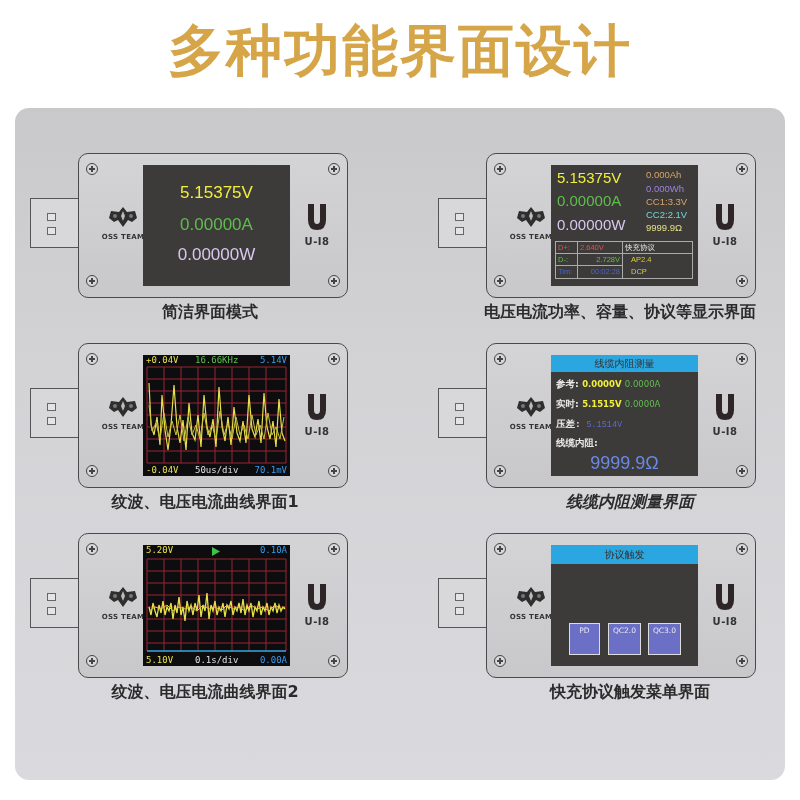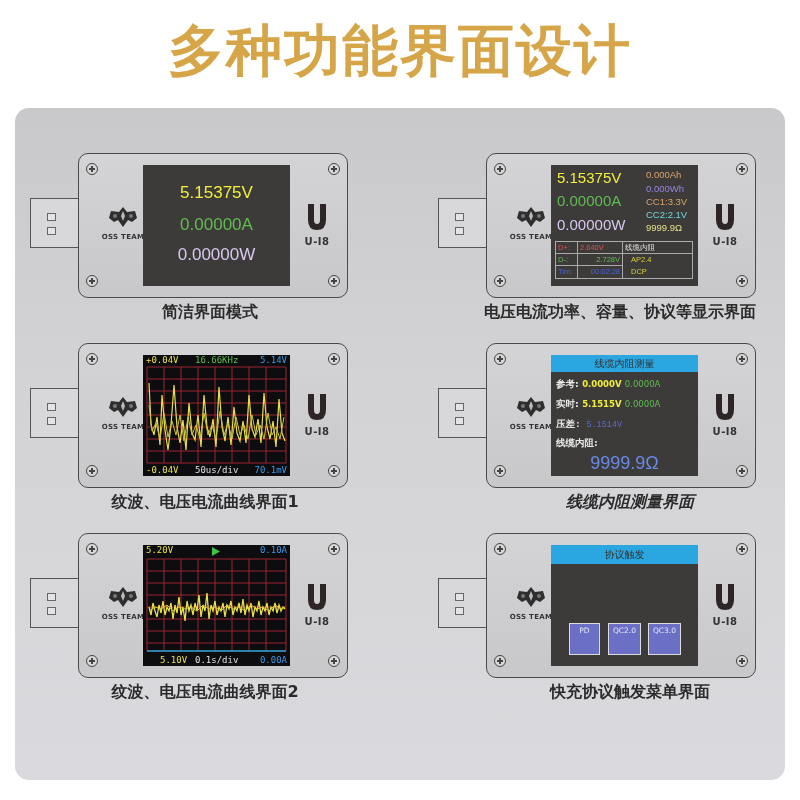--- a/index.html
+++ b/index.html
@@ -142,21 +142,21 @@
     <div class="s2-sm" style="top:31px; color:#d8a468;">CC1:3.3V</div>
     <div class="s2-sm" style="top:44px; color:#6fd8d8;">CC2:2.1V</div>
     <div class="s2-sm" style="top:57px; color:#e4e08a;">9999.9Ω</div>
     <div class="s2-table">
       <div class="cell" style="left:0; top:0; width:22px; color:#e05050; border-right:1px solid #aaa; border-bottom:1px solid #aaa;">D+:</div>
       <div class="cell" style="left:22px; top:0; width:45px; color:#e05050; text-align:right; padding-right:20px; border-right:1px solid #aaa; border-bottom:1px solid #aaa;">2.640V</div>
       <div class="cell" style="left:0; top:12px; width:22px; color:#5fbd4f; border-right:1px solid #aaa; border-bottom:1px solid #aaa;">D-:</div>
       <div class="cell" style="left:22px; top:12px; width:45px; color:#5fbd4f; text-align:right; padding-right:2px; border-right:1px solid #aaa; border-bottom:1px solid #aaa;">2.728V</div>
       <div class="cell" style="left:0; top:24px; width:22px; color:#4a64d8; border-right:1px solid #aaa;">Tim:</div>
       <div class="cell" style="left:22px; top:24px; width:45px; color:#4a64d8; text-align:right; padding-right:2px; border-right:1px solid #aaa;">00:02:28</div>
-      <div class="cell" style="left:67px; top:0; width:70px; color:#e8e8e8; border-bottom:1px solid #aaa;">线缆内阻</div>
+      <div class="cell" style="left:67px; top:0; width:70px; color:#e8e8e8; border-bottom:1px solid #aaa;">快充协议</div>
       <div class="cell" style="left:67px; top:12px; width:70px; color:#d8cf3a; padding-left:8px;">AP2.4</div>
       <div class="cell" style="left:67px; top:24px; width:70px; color:#d8cf3a; padding-left:8px;">DCP</div>
     </div>
   </div>
 </div>
     </div>
   </div>
     <div class="device" style="left: 30px; top: 343px;">
     <div class="usb">
       <div class="pin" style="top:14px"></div>
@@ -313,21 +313,21 @@
       </g>
       <line x1="4" y1="106" x2="143" y2="106" stroke="#3aa6e0" stroke-width="1.5"></line>
       <polyline fill="none" stroke="#e8e04a" stroke-width="1.3" points="6,62 8,70 10,58 12,66 14,72 16,60 18,68 20,56 22,70 24,62 26,66 28,58 30,74 32,60 34,68 36,52 38,70 40,62 42,76 44,56 46,66 48,60 50,70 52,58 54,66 56,50 58,72 60,60 62,66 64,48 66,74 68,60 70,66 72,56 74,70 76,62 78,66 80,58 82,72 84,60 86,64 88,56 90,70 92,62 94,66 96,58 98,68 100,54 102,70 104,60 106,66 108,58 110,72 112,62 114,66 116,56 118,70 120,62 122,66 124,58 126,70 128,62 130,66 132,58 134,68 136,60 138,66 140,62 142,64"></polyline>
       <polyline fill="none" stroke="#d4cc38" stroke-width="1" points="6,66 12,62 18,64 24,60 30,66 36,62 42,64 48,62 54,66 60,60 66,64 72,62 78,66 84,60 90,64 96,62 102,66 108,60 114,64 120,62 126,66 132,60 138,64 142,62"></polyline>
     </svg>
     <div class="scope-text" style="left:3px; top:0; color:#e8e04a;">5.20V</div>
     <svg style="position:absolute; left:69px; top:2px;" width="8" height="9">
               <path d="M0 0 L8 4.5 L0 9 Z" fill="#3ec24a"></path>
             </svg>
     <div class="scope-text" style="right:3px; top:0; color:#3a9ae8;">0.10A</div>
-    <div class="scope-text" style="left:3px; bottom:1px; color:#e8e04a;margin-left:14px;">5.10V</div>
+    <div class="scope-text" style="left:3px; bottom:1px; color:#e8e04a;">5.10V</div>
     <div class="scope-text" style="left:52px; bottom:1px; color:#e0e0e0;">0.1s/div</div>
     <div class="scope-text" style="right:3px; bottom:1px; color:#3a9ae8;">0.00A</div>
   </div>
 </div>
     </div>
   </div>
     <div class="device" style="left: 438px; top: 533px;">
     <div class="usb">
       <div class="pin" style="top:14px"></div>
       <div class="pin" style="top:28px"></div>

